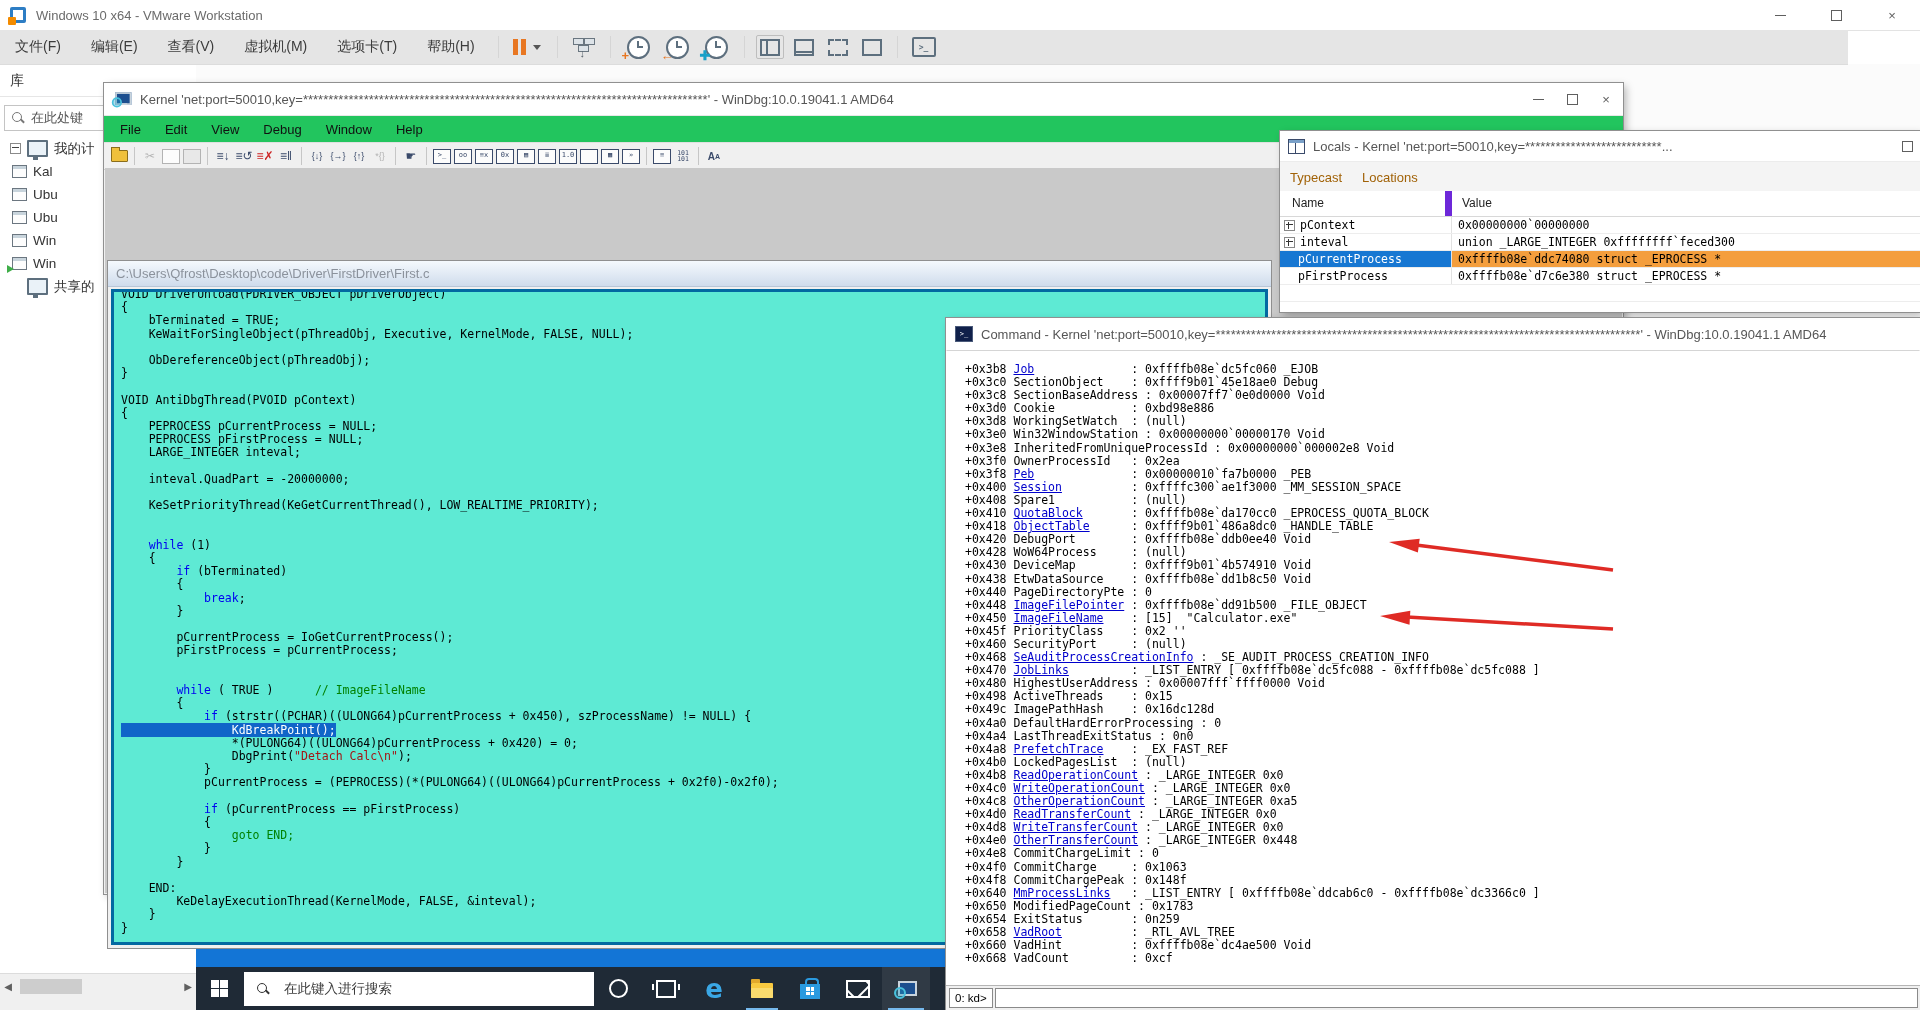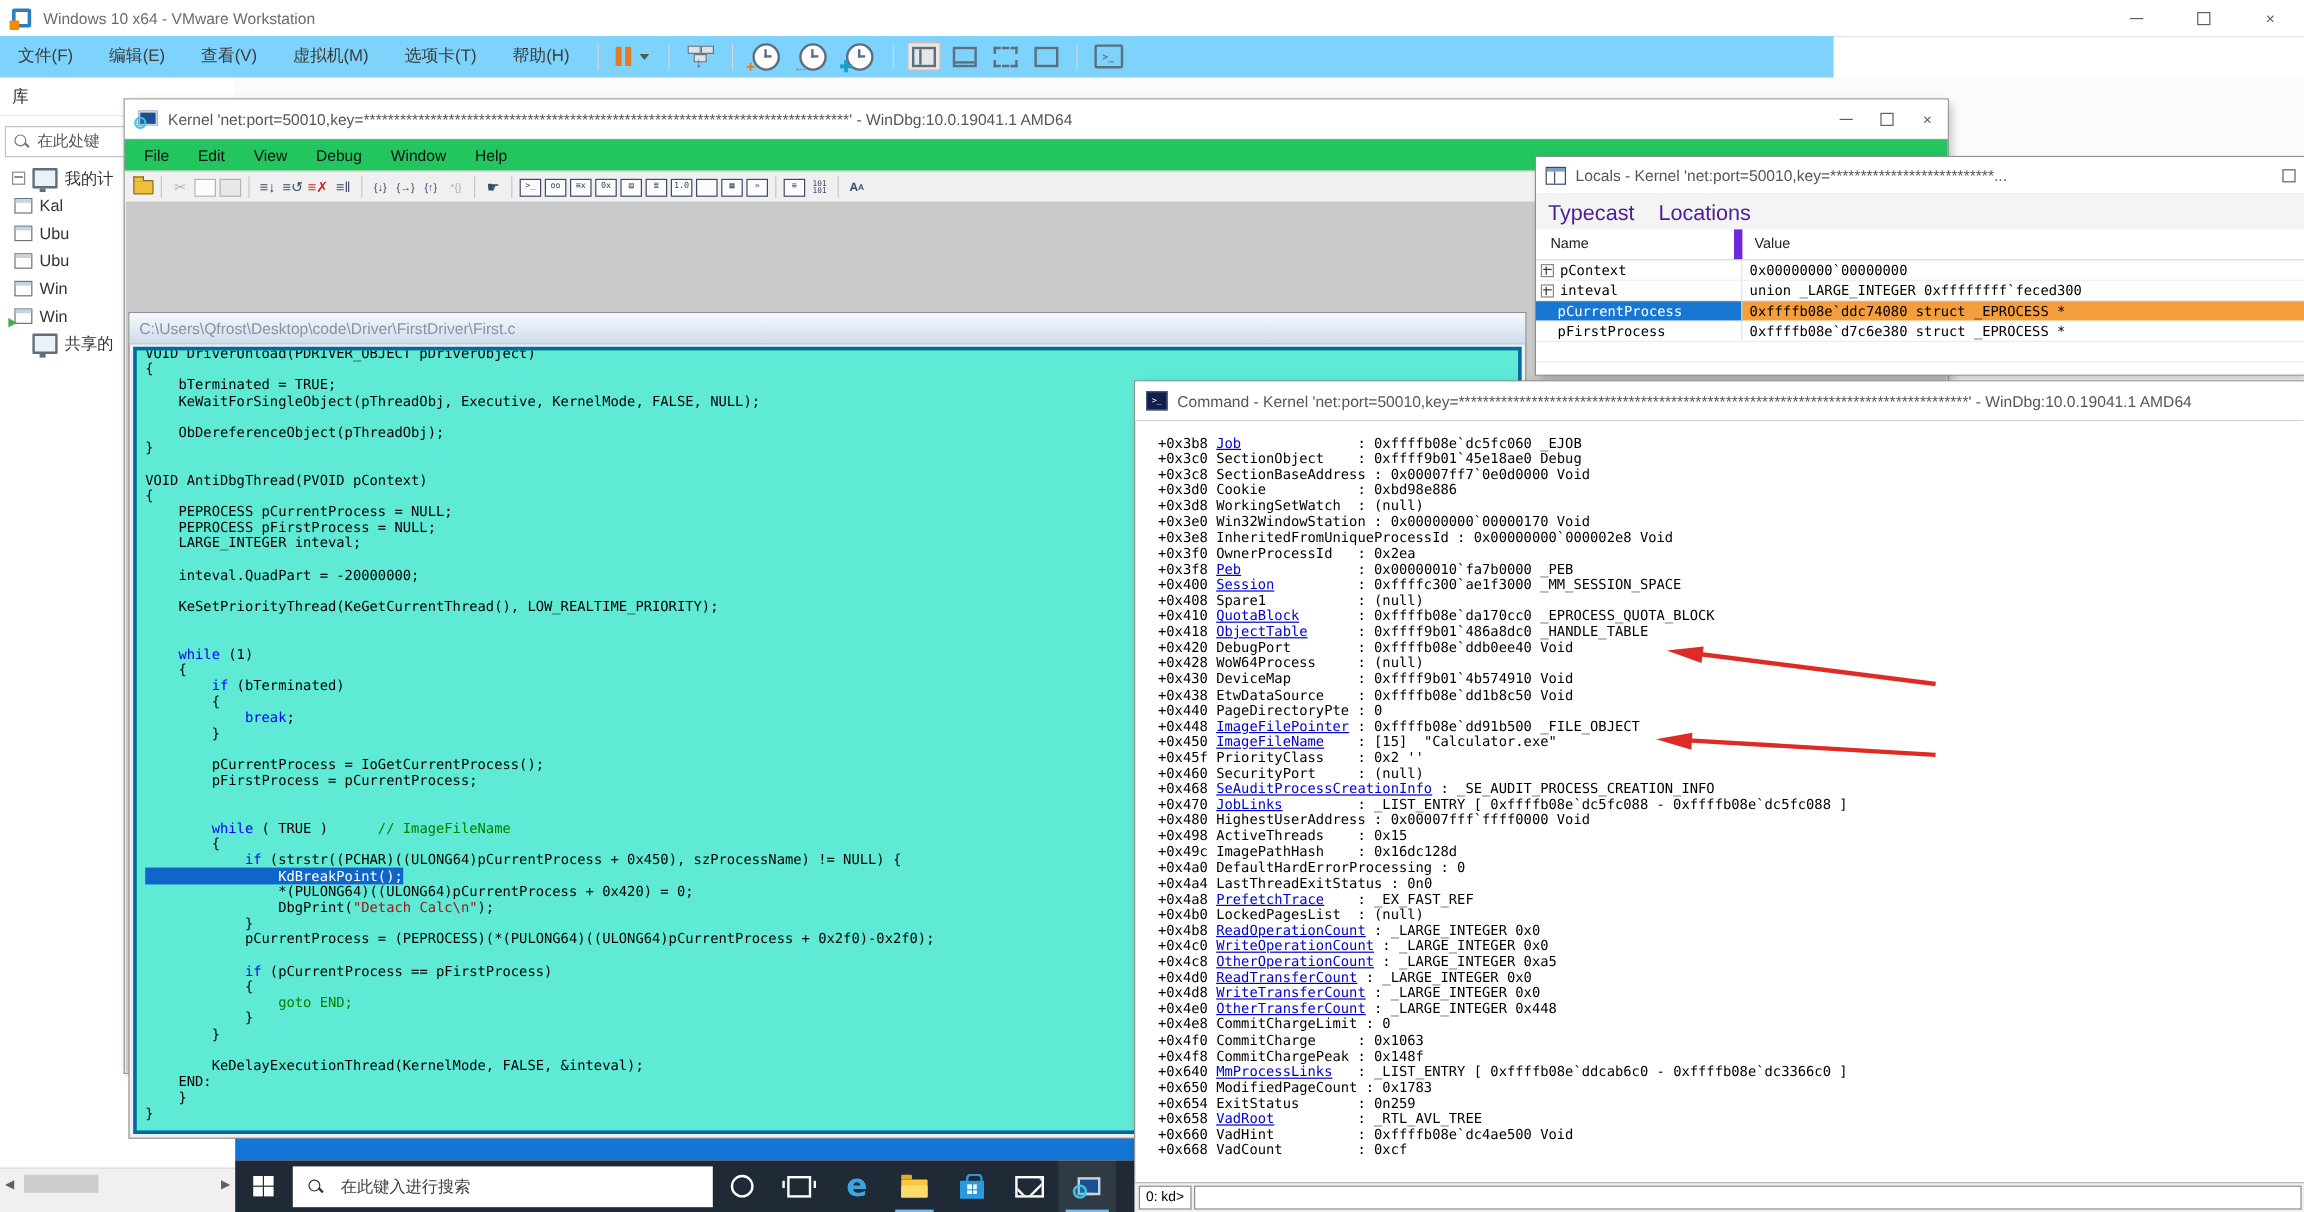--- a/index.html
+++ b/index.html
@@ -11,21 +11,21 @@
   .vm-titlebar{left:0;top:0;width:1920px;height:30px;background:#fff;border-bottom:1px solid #e3e3e3;
     display:flex;align-items:center;z-index:3}
   .vm-logo{width:16px;height:16px;margin-left:10px;position:relative;background:#2d7dc4;border-radius:2px}
   .vm-logo::before{content:"";position:absolute;left:3px;top:3px;right:3px;bottom:3px;background:#fff}
   .vm-logo::after{content:"";position:absolute;left:-2px;bottom:-2px;width:8px;height:8px;background:#f38b00;border-radius:1px}
   .vm-title{margin-left:10px;font-size:13px;color:#6b6b6b}
   .vm-controls{margin-left:auto;display:flex;height:30px}
   .vm-cbtn{width:56px;height:30px;display:flex;align-items:center;justify-content:center;color:#5f5f5f;font-size:13px}
   .dash{width:11px;height:1px;background:#5f5f5f}
   .maxbox{width:9px;height:9px;border:1px solid #5f5f5f}
-  .vm-menubar{left:0;top:30px;width:1528px;height:34px;background:#7dd3fc;border-bottom:1px solid #dcdcdc;
+  .vm-menubar{left:0;top:30px;width:1848px;height:34px;background:#e5e5e5;border-bottom:1px solid #dcdcdc;
     display:flex;align-items:center;z-index:3}
   .vm-menuitem{font-size:14px;color:#3c3c3c;padding:0 15px}
   .vtsep{width:1px;height:22px;background:#d5d5d5;margin:0 8px}
   .pausebars{display:flex;gap:3px;margin-left:6px}
   .pausebars i{display:block;width:5px;height:16px;background:var(--accent-orange)}
   .caret{width:0;height:0;border-left:4px solid transparent;border-right:4px solid transparent;border-top:5px solid #555;margin:0 8px 0 7px}
   .bricks{position:relative;width:24px;height:18px;margin:0 6px}
   .bricks i{position:absolute;width:9px;height:5px;border:1px solid #6a7680;background:#dde3e8}
   .bricks i:nth-child(1){left:1px;top:0}.bricks i:nth-child(2){left:12px;top:0}.bricks i:nth-child(3){left:6px;top:7px}
   .bricks em{position:absolute;left:8px;top:9px;font-style:normal;color:#55606a;font-size:11px;font-weight:bold}
@@ -134,21 +134,21 @@
   .cl .g{color:var(--comment)}
   .cl .hlbar{background:var(--hl-line);color:#fff}
 
   
   .locals{left:1280px;top:131px;width:640px;height:181px;z-index:20;background:#fff;box-shadow:0 0 0 1px #909090,3px 3px 8px rgba(0,0,0,.28)}
   .loc-title{height:30px;background:#fff;display:flex;align-items:center;border-bottom:1px solid #ececec}
   .loc-ic{width:15px;height:13px;border:1px solid #3a4a6a;margin-left:8px;position:relative;background:#fff;flex:none}
   .loc-ic::before{content:"";position:absolute;left:0;right:0;top:0;height:3px;background:#7aa0c8}
   .loc-ic::after{content:"";position:absolute;left:6px;top:3px;bottom:0;width:1px;background:#3a4a6a}
   .loc-menubar{height:30px;background:#f4f4f4;display:flex;align-items:center;border-bottom:1px solid #e2e2e2}
-  .loc-menuitem{font-size:18px;color:#4c1d95;padding:0 10px}
+  .loc-menuitem{font-size:13px;color:#a16207;padding:0 10px}
   .loc-grid{position:absolute;left:0;top:60px;right:0;bottom:0;background:#fff;overflow:hidden}
   .loc-headrow{height:25px;border-bottom:1px solid #d8d8d8;display:flex;font-size:12px;color:#222}
   .loc-hname{width:172px;padding:5px 0 0 12px;box-sizing:border-box;border-right:7px solid #6d28d9}
   .loc-hval{flex:1;padding:5px 0 0 10px}
   .lrow{height:16px;display:flex;font-family:"DejaVu Sans Mono",monospace;font-size:11.5px;border-bottom:1px solid #ededed}
   .lrow .ncell{width:172px;box-sizing:border-box;border-right:1px solid #e2e2e2;display:flex;align-items:center;white-space:nowrap;overflow:hidden}
   .lrow .vcell{flex:1;display:flex;align-items:center;white-space:nowrap;overflow:hidden;padding-left:6px}
   .lrow.sel .ncell{background:var(--sel-blue);color:#fff}
   .lrow.sel .vcell{background:var(--sel-orange);color:#000}
   .lexp{width:9px;height:9px;border:1px solid #888;margin:0 5px 0 4px;position:relative;flex:none;background:#fff}
@@ -475,22 +475,22 @@
             <div class="cl"><span>                DbgPrint(</span><span class="s">"Detach Calc\n"</span><span>);</span></div>
             <div class="cl"><span>            }</span></div>
             <div class="cl"><span>            pCurrentProcess = (PEPROCESS)(*(PULONG64)((ULONG64)pCurrentProcess + 0x2f0)-0x2f0);</span></div>
             <div class="cl"></div>
             <div class="cl"><span>            </span><span class="k">if</span><span> (pCurrentProcess == pFirstProcess)</span></div>
             <div class="cl"><span>            {</span></div>
             <div class="cl"><span>                </span><span class="g">goto END;</span></div>
             <div class="cl"><span>            }</span></div>
             <div class="cl"><span>        }</span></div>
             <div class="cl"></div>
+            <div class="cl"><span>    END:</span></div>
             <div class="cl"><span>        KeDelayExecutionThread(KernelMode, FALSE, &amp;inteval);</span></div>
-            <div class="cl"><span>    END:</span></div>
             <div class="cl"><span>    }</span></div>
             <div class="cl"><span>}</span></div>
           </div>
       </div>
     </div>
   </div>
 </div>
 
 <div class="abs locals">
   <div class="loc-title">

